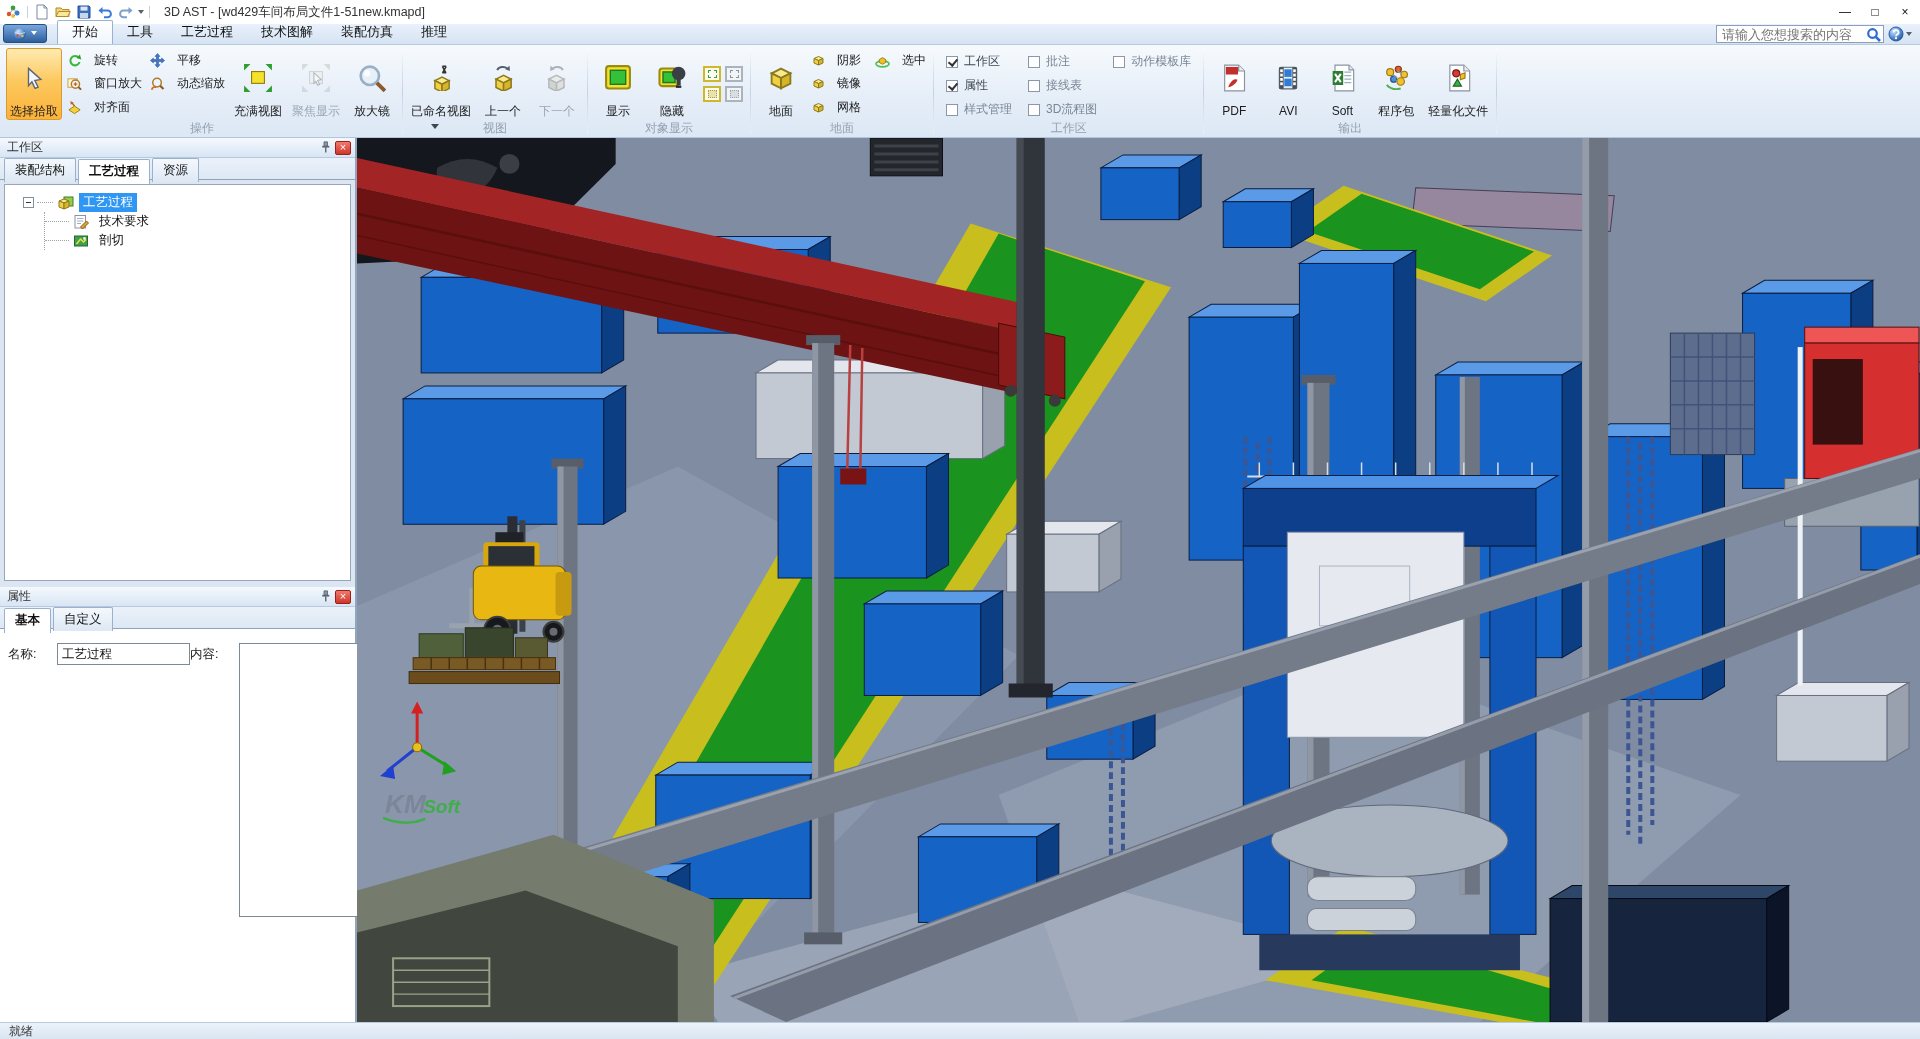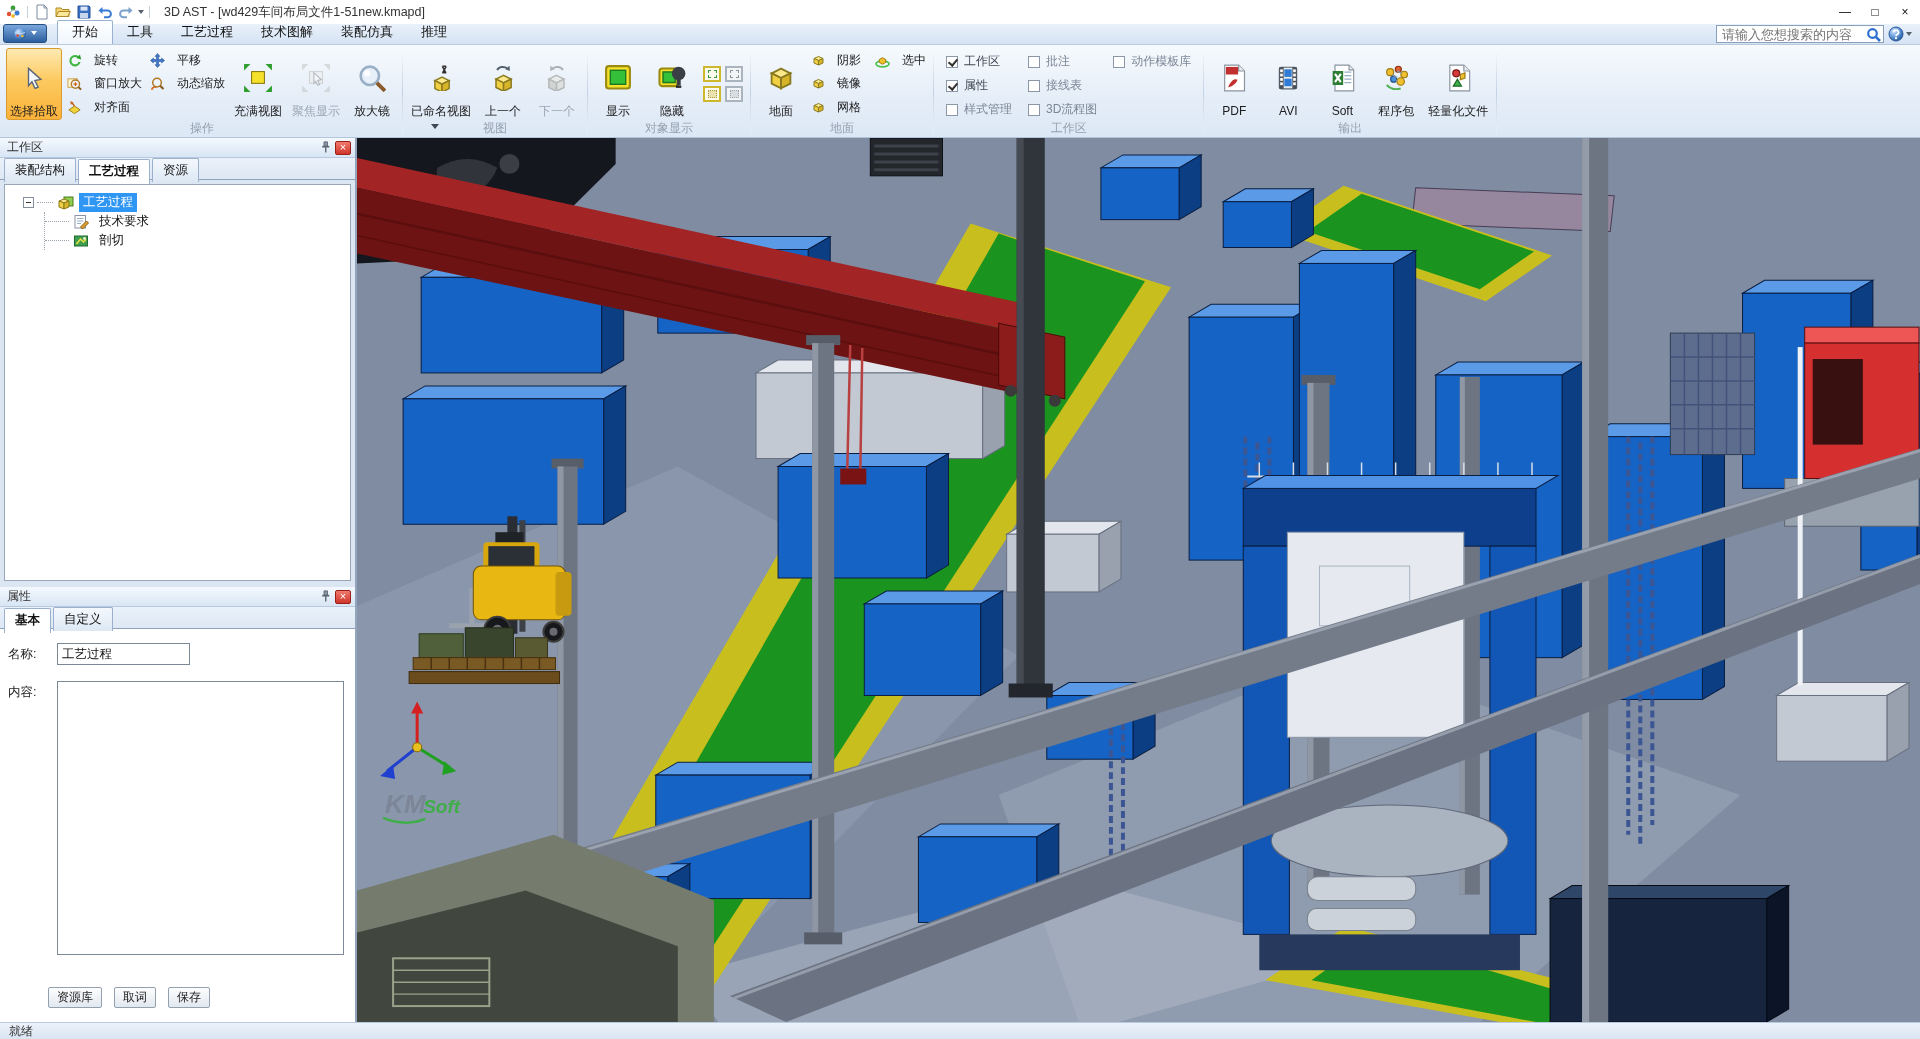--- a/index.html
+++ b/index.html
@@ -75,21 +75,21 @@
   .treewrap{flex:1;margin:4px;background:#fff;border:1px solid #98a6b8;overflow:hidden;padding:8px 2px;}
   .trow{display:flex;align-items:center;height:19px;}
   .expander{width:11px;height:11px;border:1px solid #848e9a;background:#fff;margin-left:16px;position:relative;flex:none;}
   .expander::after{content:'';position:absolute;left:2px;top:4px;width:5px;height:1px;background:#333;}
   .dotline{width:16px;border-top:1px dotted #9aa4b0;margin:0 3px;flex:none;}
   .tico{width:18px;height:16px;margin-right:5px;flex:none;}
   .tlabel{font-size:12.5px;color:#111;padding:1px 4px;white-space:nowrap;}
   .tlabel.selected{background:#2f96f3;color:#fff;}
   .tree-kids{margin-left:37px;border-left:1px dotted #9aa4b0;}
   .tree-kids .dotline{width:24px;margin-left:0;}
-  .pcontent{flex:1;background:#fff;padding:14px 10px 6px 8px;display:flex;flex-direction:column;font-size:12.5px;color:#222;min-height:0;}
+  .pcontent{flex:1;background:#fff;padding:14px 10px 6px 8px;display:flex;flex-direction:row;font-size:12.5px;color:#222;min-height:0;}
   .frow{display:flex;margin-bottom:16px;}
   .flabel{width:49px;padding-top:3px;flex:none;}
   .fname{width:133px;height:22px;border:1px solid #7c8a98;font-size:12.5px;padding:0 4px;color:#111;}
   .fcontent{width:287px;height:274px;border:1px solid #7c8a98;resize:none;font-family:inherit;}
   .pbuttons{margin-top:auto;display:flex;gap:12px;padding:0 0 8px 40px;}
   .pbtn{min-width:42px;height:21px;font-size:12px;color:#222;background:linear-gradient(#fdfdfe,#e2e8f0);border:1px solid #93a0ae;display:flex;align-items:center;justify-content:center;padding:0 8px;border-radius:2px;}
 
   .viewport{flex:1;position:relative;background:#7f8ca2;overflow:hidden;}
   .viewport svg.scene{position:absolute;inset:0;width:100%;height:100%;display:block;}
   .logo-km{font:italic bold 26px "Liberation Sans",sans-serif;fill:#7c8698;}

